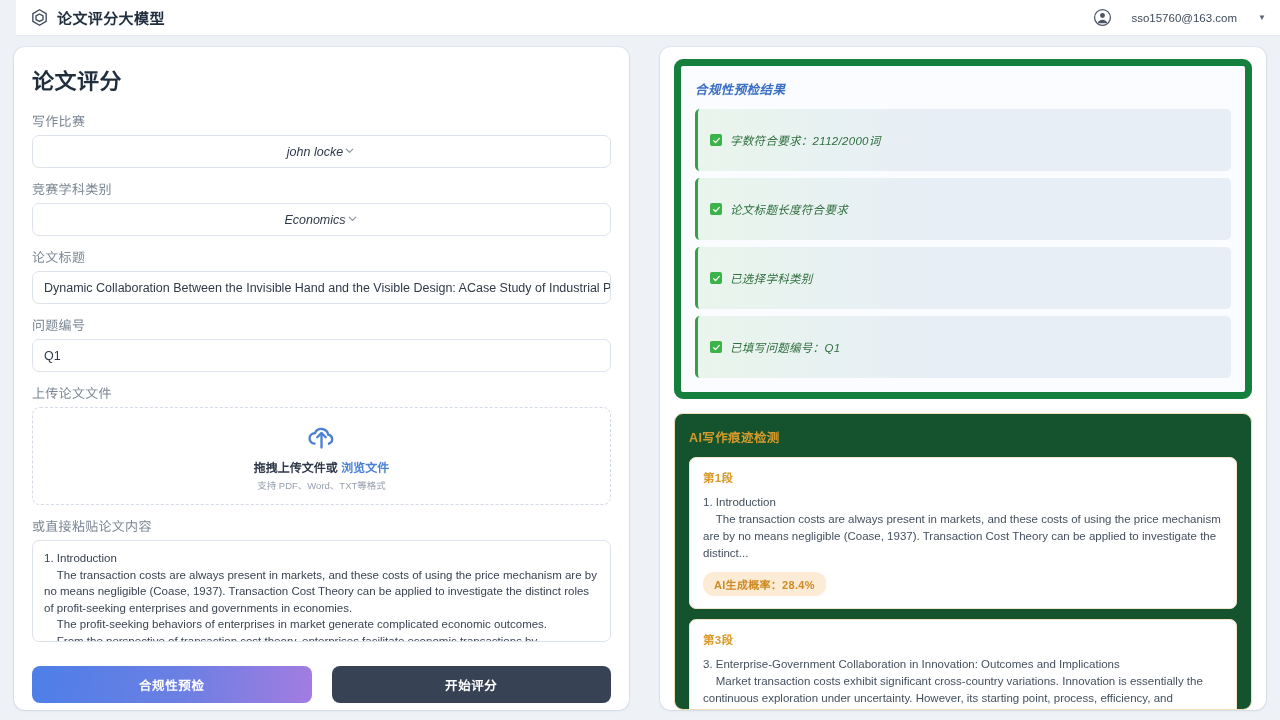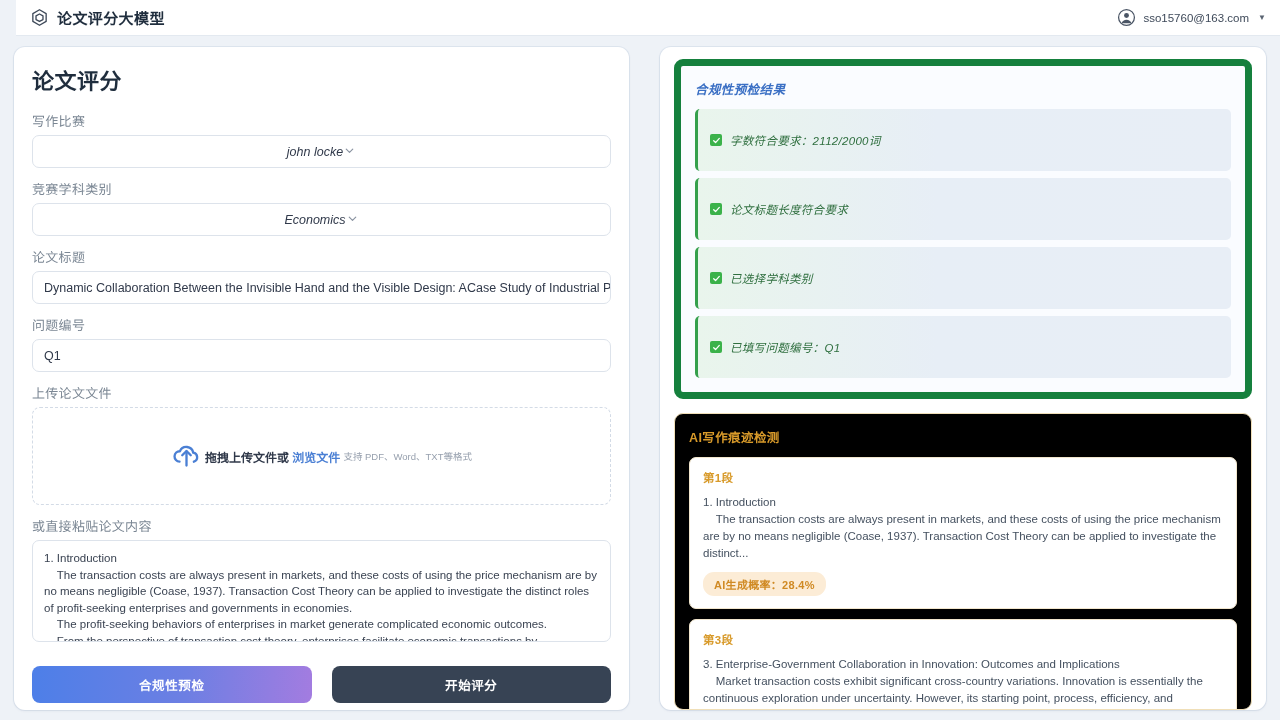--- a/index.html
+++ b/index.html
@@ -21,21 +21,21 @@
     align-items: center;
     justify-content: space-between;
     padding: 0 14px 0 14px;
     margin-left: 16px;
   }
   .brand { display: flex; align-items: center; gap: 8px; }
   .brand-icon { width: 19px; height: 19px; display: block; color: #3f4a5a; }
   .brand-title {
     font-size: 15px; font-weight: 700; color: #1f2d3d; letter-spacing: .4px;
   }
-  .account { display: flex; align-items: center; gap: 7px; justify-content: flex-end; }
+  .account { display: flex; align-items: center; gap: 19px; justify-content: flex-end; }
   .avatar-icon { width: 19px; height: 19px; color: #4a5565; display:block; }
   .account-email { font-size: 11.5px; color: #3f4a5a; }
   .caret { font-size: 8px; color: #5a6472; margin-left: 2px; }
 
   
   .page {
     display: flex;
     gap: 31px;
     padding: 11px 14px 10px 14px;
     height: 684px;
@@ -80,21 +80,21 @@
   }
   .select-ctl { justify-content: center; cursor: pointer; font-style: italic; }
   .select-ctl .chev { color: #8a93a1; display: block; }
   .text-ctl { overflow: hidden; white-space: nowrap; text-overflow: ellipsis; cursor: text; }
 
   
   .dropzone {
     border: 1px dashed #d3dbe6;
     border-radius: 8px;
     height: 98px;
-    display: flex; 
+    display: flex; flex-direction: column;
     align-items: center; justify-content: center;
     gap: 3px; cursor: pointer; background: #fff;
   }
   .cloud-icon { width: 31px; height: 31px; color: #4a7fd4; display:block; margin-bottom: 3px; }
   .dz-main { font-size: 12px; color: #30394a; font-weight: 600; }
   .dz-main .browse { color: #4a7fd4; font-weight: 600; }
   .dz-sub { font-size: 9.5px; color: #97a0ae; }
 
   
   .textarea-ctl {
@@ -149,21 +149,21 @@
   .check-box {
     width: 12px; height: 12px; flex: 0 0 12px;
     background: #3bb24a; border-radius: 2px;
     display: flex; align-items: center; justify-content: center;
   }
   .check-box svg { width: 9px; height: 9px; color: #fff; display:block; }
   .check-text { font-size: 11.5px; color: #2f6f3f; letter-spacing: .3px; }
 
   .panel-ai {
     border: 1px solid #f0dfb8;
-    background: #000000;
+    background: #14532d;
     border-radius: 9px;
     padding: 13px 14px 14px 14px;
     flex: 1 1 auto;
     overflow: hidden;
   }
   .panel-title-orange {
     font-size: 12.5px; font-weight: 700; color: #d89a2a;
     margin-bottom: 11px; letter-spacing: .4px;
   }
   .para-card {

